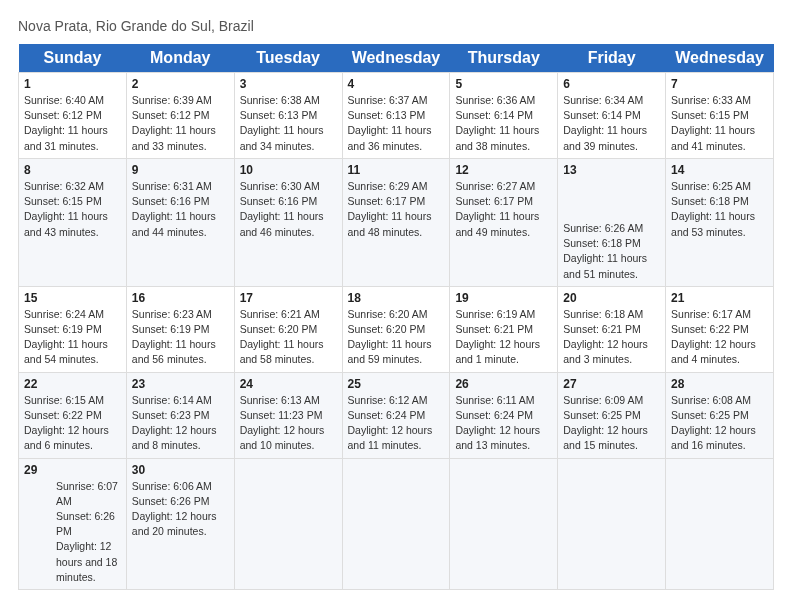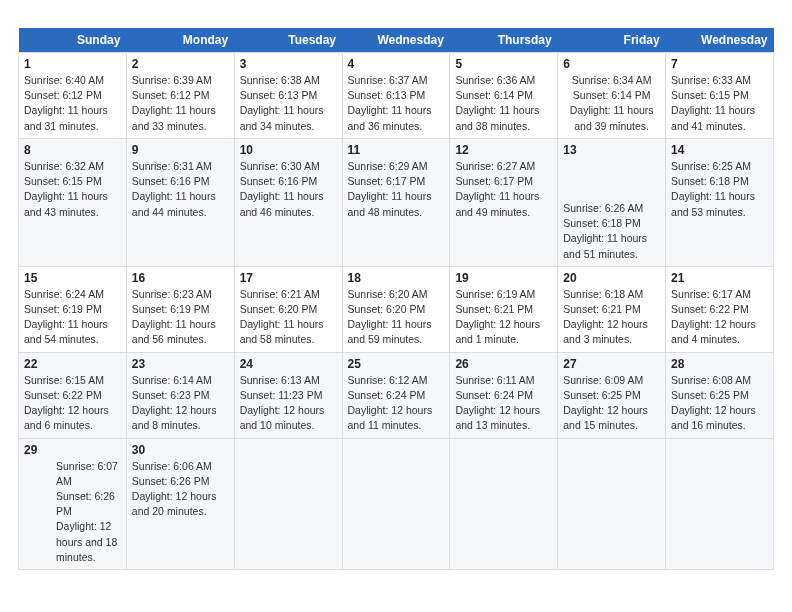--- a/index.html
+++ b/index.html
@@ -52,23 +52,23 @@
       color: #555;
     }
     .calendar-table {
       width: 100%;
       border-collapse: collapse;
       font-size: 11px;
     }
     .calendar-table th {
       background-color: #2a6bbf;
       color: #fff;
-      text-align: right;
+      text-align: center;
       padding: 5px 6px;
-      font-size: 12px;
+      font-size: 16px;
       font-weight: bold;
     }
     .calendar-table td {
       border: 1px solid #ddd;
       vertical-align: top;
       padding: 4px 5px;
       width: calc(100% / 7);
       height: 78px;
       background: #fff;
     }
@@ -92,20 +92,21 @@
     .empty-cell {
       background: #f5f7fa !important;
     }
   </style>
 </head>
 <body>
 
 <div class="page">
   <div class="header">
     <div class="title-block">
+      <div class="location">Nova Prata, Rio Grande do Sul, Brazil</div>
     </div>
   </div>
 
   <table class="calendar-table">
     <thead>
       <tr>
       <th>Sunday</th>
           <th>Monday</th>
           <th>Tuesday</th>
           <th>Wednesday</th>
@@ -141,21 +142,21 @@
 Daylight: 11 hours and 36 minutes.</div>
           </td>
           <td>
             <div class="day-number">5</div>
             <div class="day-info" style="white-space: pre-line;">Sunrise: 6:36 AM
 Sunset: 6:14 PM
 Daylight: 11 hours and 38 minutes.</div>
           </td>
           <td>
             <div class="day-number">6</div>
-            <div class="day-info" style="white-space: pre-line; text-align: center;">Sunrise: 6:34 AM
+            <div class="day-info" style="white-space: pre-line;">Sunrise: 6:34 AM
 Sunset: 6:14 PM
 Daylight: 11 hours and 39 minutes.</div>
           </td>
           <td>
             <div class="day-number">7</div>
             <div class="day-info" style="white-space: pre-line;">Sunrise: 6:33 AM
 Sunset: 6:15 PM
 Daylight: 11 hours and 41 minutes.</div>
           </td>
         </tr>

